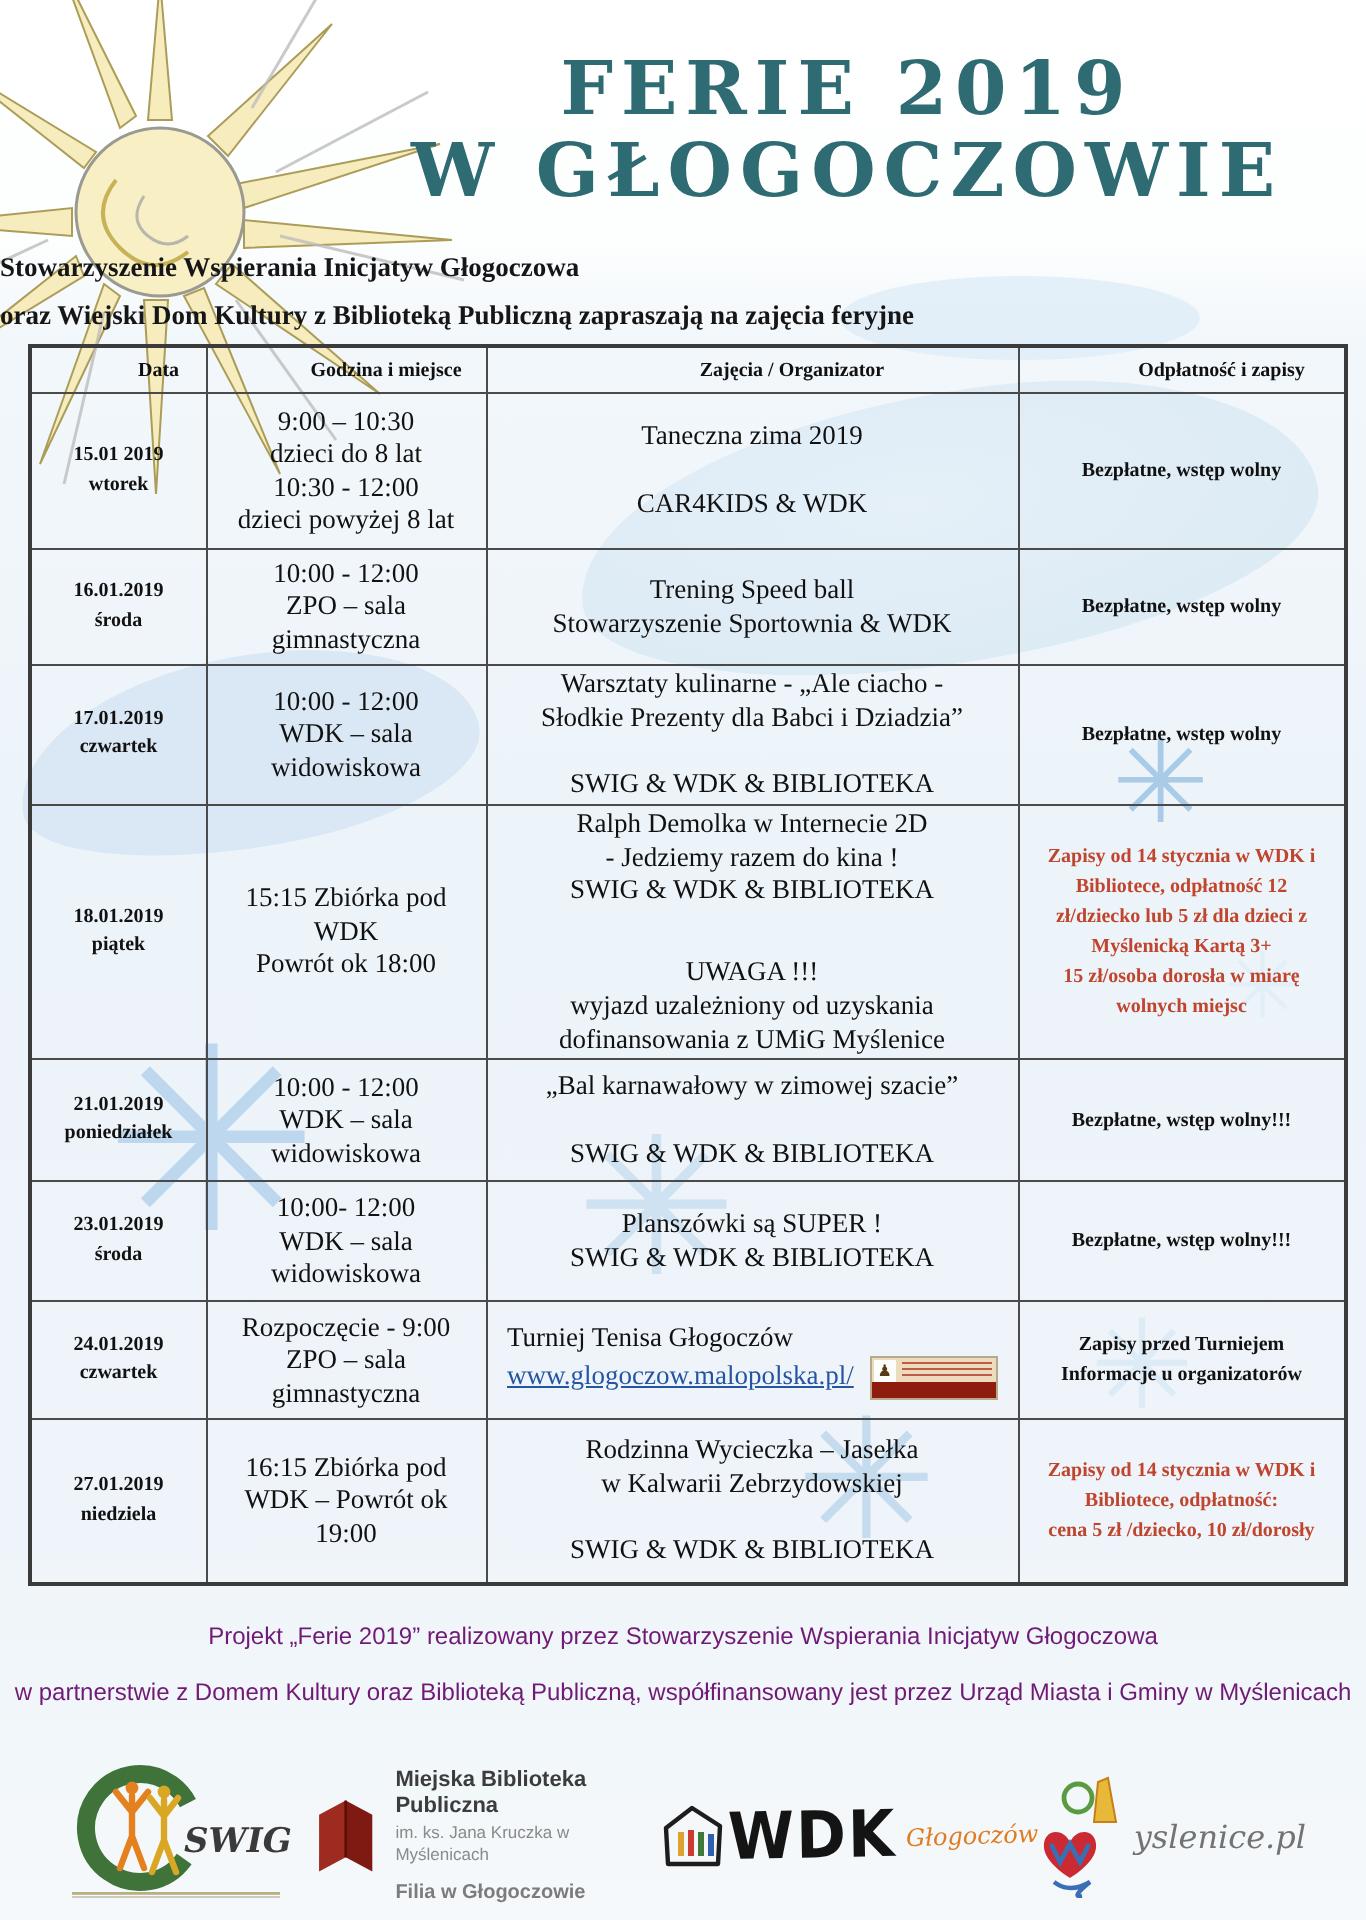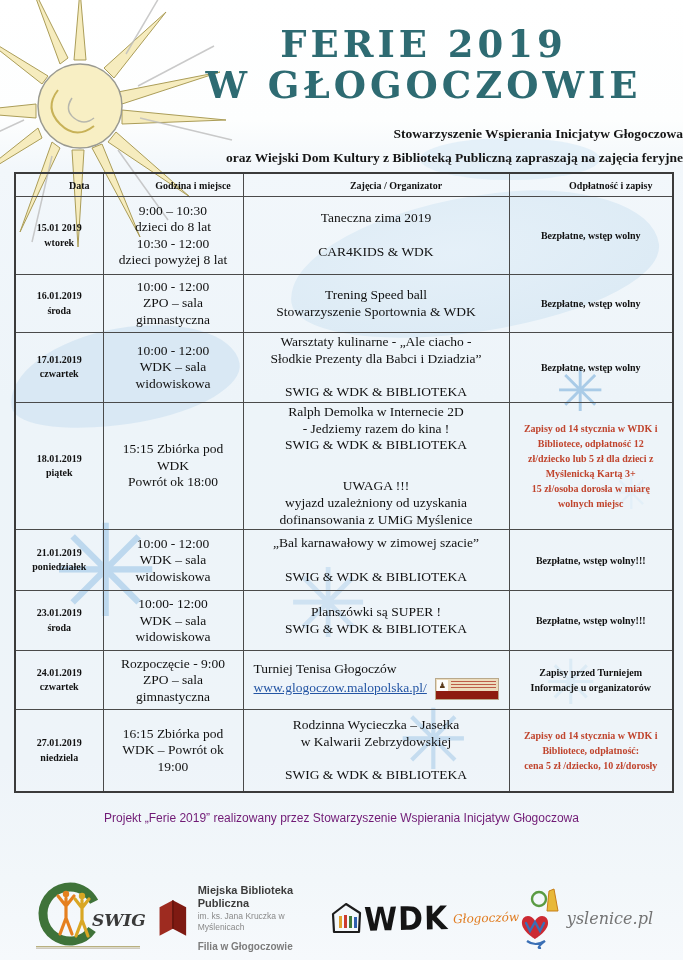--- a/index.html
+++ b/index.html
@@ -22,21 +22,21 @@
   .f4{left:398px;top:698px;font-size:84px;color:#c5dcef;}
   .f5{left:545px;top:652px;font-size:62px;color:#dcebf5;}
   .f6{left:612px;top:470px;font-size:46px;color:#e3eff8;}
 
   .content{position:relative;z-index:1;}
   .sun{position:absolute;left:-12px;top:-10px;z-index:0;}
 
   .title{position:absolute;left:170px;right:6px;top:24px;text-align:center;
          font-family:"DejaVu Serif",serif;font-weight:bold;color:#2E6B72;
          font-size:37px;letter-spacing:4px;line-height:1.12;}
-  .subtitle{position:absolute;left:0;right:0;top:122px;text-align:right;
+  .subtitle{position:absolute;left:0;right:0;top:122px;text-align:left;
          font-weight:bold;font-size:13.5px;color:#161616;line-height:1.8;}
 
   table.sched{position:absolute;left:14px;top:172px;width:658px;border-collapse:collapse;
          table-layout:fixed;border:2px solid #3b3b3b;background:transparent;}
   .sched th,.sched td{border:1px solid #4a4a4a;padding:1px 3px;text-align:center;vertical-align:middle;overflow:hidden;}
   .sched th{font-size:10px;font-weight:bold;height:20px;color:#101010;padding-left:43px;}
   .ml{white-space:pre-line;}
   .c-date{font-size:10px;font-weight:bold;line-height:1.45;}
   .c-time{font-size:13.5px;line-height:1.22;}
   .c-act{font-size:13.5px;line-height:1.24;}
@@ -247,20 +247,21 @@
 SWIG &amp; WDK &amp; BIBLIOTEKA</td>
         <td class="c-pay ml red">Zapisy od 14 stycznia w WDK i
 Bibliotece, odpłatność:
 cena 5 zł /dziecko, 10 zł/dorosły</td>
       </tr>
     </tbody>
   </table>
 
   <div class="footer">
     <div class="fl">Projekt „Ferie 2019” realizowany przez Stowarzyszenie Wspierania Inicjatyw Głogoczowa</div>
+    <div>w partnerstwie z Domem Kultury oraz Biblioteką Publiczną, współfinansowany jest przez Urząd Miasta i Gminy w Myślenicach</div>
   </div>
 
   <div class="logos">
 
     <div class="logo">
       <svg width="126" height="76" viewBox="0 0 126 76">
         <circle cx="40" cy="34" r="27" fill="none" stroke="#3f7339" stroke-width="9" stroke-dasharray="140 30" transform="rotate(35 40 34)"></circle>
         <g stroke="#e5801f" stroke-width="3.2" fill="none" stroke-linecap="round">
           <circle cx="36" cy="14" r="3.2" fill="#e5801f" stroke="none"></circle>
           <path d="M36 18 L36 38 M36 26 L28 16 M36 26 L44 16 M36 38 L30 54 M36 38 L42 54"></path>

